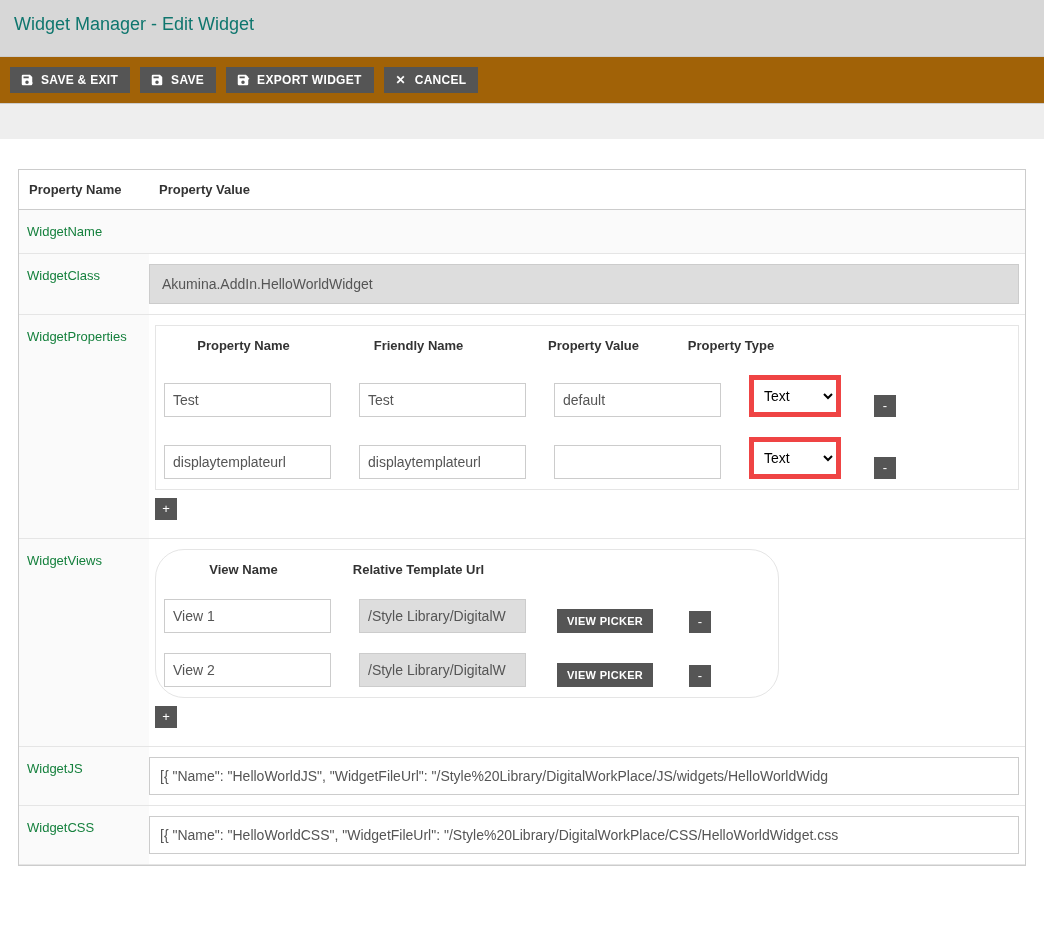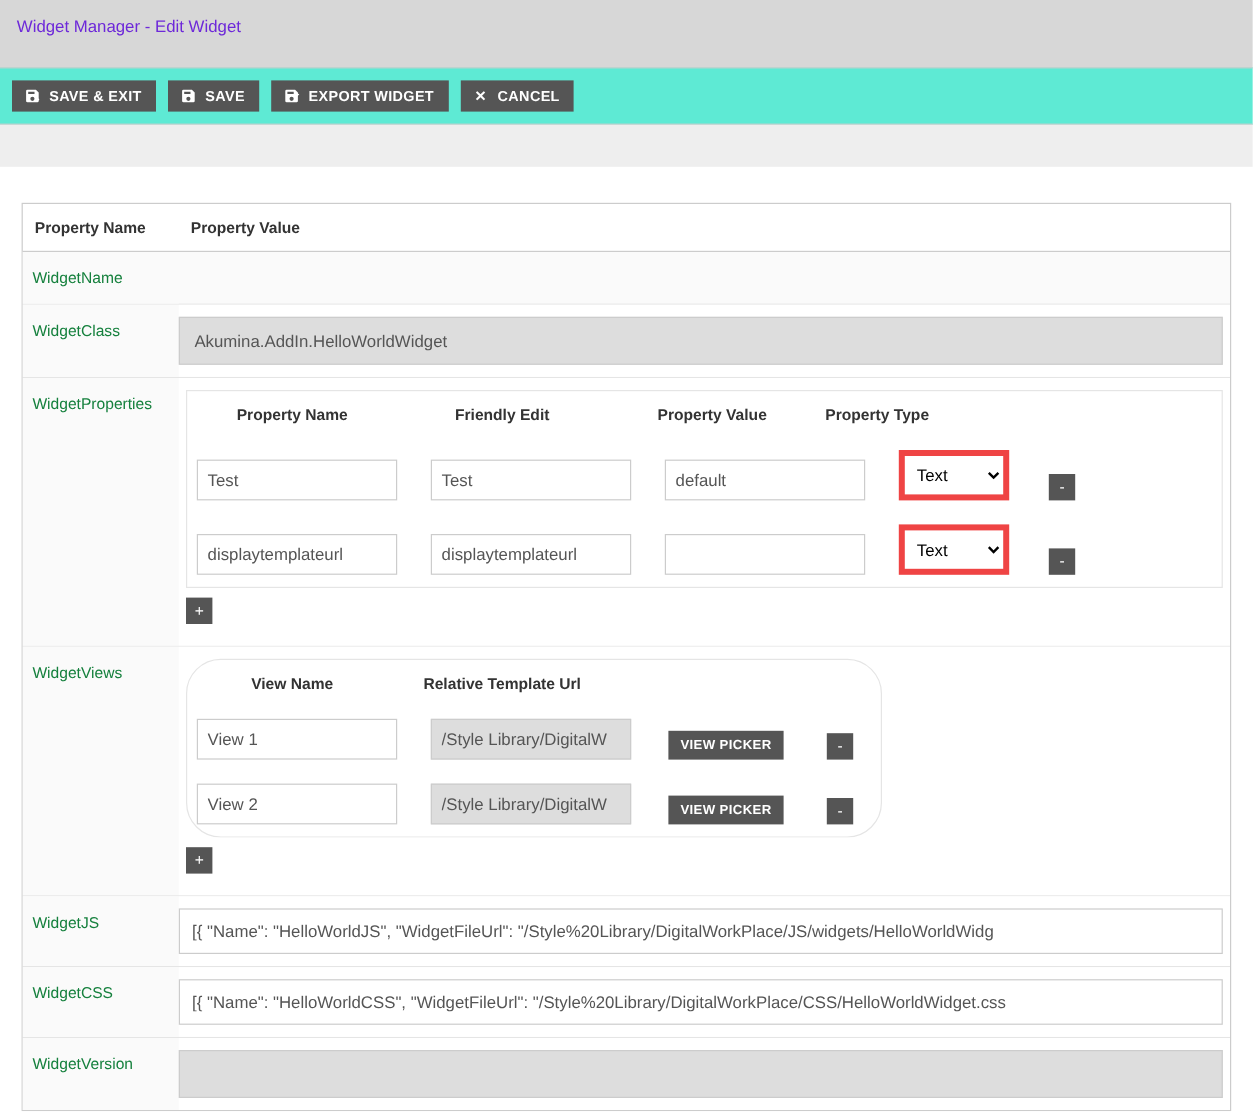--- a/index.html
+++ b/index.html
@@ -4,27 +4,27 @@
   <style>
     * { box-sizing: border-box; margin: 0; padding: 0; }
     body { font-family: "Segoe UI", Arial, sans-serif; font-size: 14px; color: #444; background: #fff; }
     
     .header-bar {
       background: #d7d7d7;
       padding: 14px 14px 18px 14px;
       height: 56px;
     }
     .page-title {
-      color: #6d28d9;
-      font-size: 14px;
+      color: #0f766e;
+      font-size: 18px;
       font-weight: 500;
     }
     
     .toolbar {
-      background: #5eead4;
+      background: #a16207;
       padding: 10px 10px;
       border-top: 1px solid #ccc;
       border-bottom: 1px solid #ccc;
       display: flex;
       gap: 10px;
     }
     .toolbar-button {
       background: #555;
       color: #fff;
       border: none;
@@ -230,21 +230,21 @@
         <input class="readonly-input" type="text" readonly="" value="Akumina.AddIn.HelloWorldWidget" style="">
       </div>
     </div>
 
     <div class="row">
       <div class="label-col">WidgetProperties</div>
       <div class="value-col">
         <div class="inner-table props-grid">
           <div class="inner-thead">
             <div class="icell c1">Property Name</div>
-            <div class="icell c2">Friendly Edit</div>
+            <div class="icell c2">Friendly Name</div>
             <div class="icell c3">Property Value</div>
             <div class="icell c4">Property Type</div>
             <div class="icell c5"></div>
           </div>
 
           <div class="inner-row">
             <div class="icell c1"><input class="text-input-sm" type="text" value="Test" style=""></div>
             <div class="icell c2"><input class="text-input-sm" type="text" value="Test" style=""></div>
             <div class="icell c3"><input class="text-input-sm" type="text" value="default" style=""></div>
             <div class="icell c4">
@@ -269,21 +269,21 @@
         </div>
         <div class="add-row-wrap">
           <button class="btn-small">+</button>
         </div>
       </div>
     </div>
 
     <div class="row">
       <div class="label-col">WidgetViews</div>
       <div class="value-col">
-        <div class="inner-table views-grid" style="width:580px;border-radius:29px;">
+        <div class="inner-table views-grid" style="width:624px;border-radius:29px;">
           <div class="inner-thead">
             <div class="icell c1">View Name</div>
             <div class="icell c2">Relative Template Url</div>
             <div class="icell c3"></div>
             <div class="icell c4"></div>
           </div>
 
           <div class="inner-row">
             <div class="icell c1"><input class="text-input-sm" type="text" value="View 1" style=""></div>
             <div class="icell c2"><input class="text-input-sm text-input-ro" type="text" readonly="" value="/Style Library/DigitalW" style=""></div>
@@ -311,21 +311,15 @@
       </div>
     </div>
 
     <div class="row">
       <div class="label-col">WidgetCSS</div>
       <div class="value-col">
         <input class="text-input" type="text" value="[{ &quot;Name&quot;: &quot;HelloWorldCSS&quot;, &quot;WidgetFileUrl&quot;: &quot;/Style%20Library/DigitalWorkPlace/CSS/HelloWorldWidget.css" style="">
       </div>
     </div>
 
-    <div class="row" style="border-bottom:none;">
-      <div class="label-col">WidgetVersion</div>
-      <div class="value-col">
-        <input class="readonly-input" type="text" readonly="" value="" style="">
-      </div>
-    </div>
 
   </div>
 </div>
 
 </body></html>

